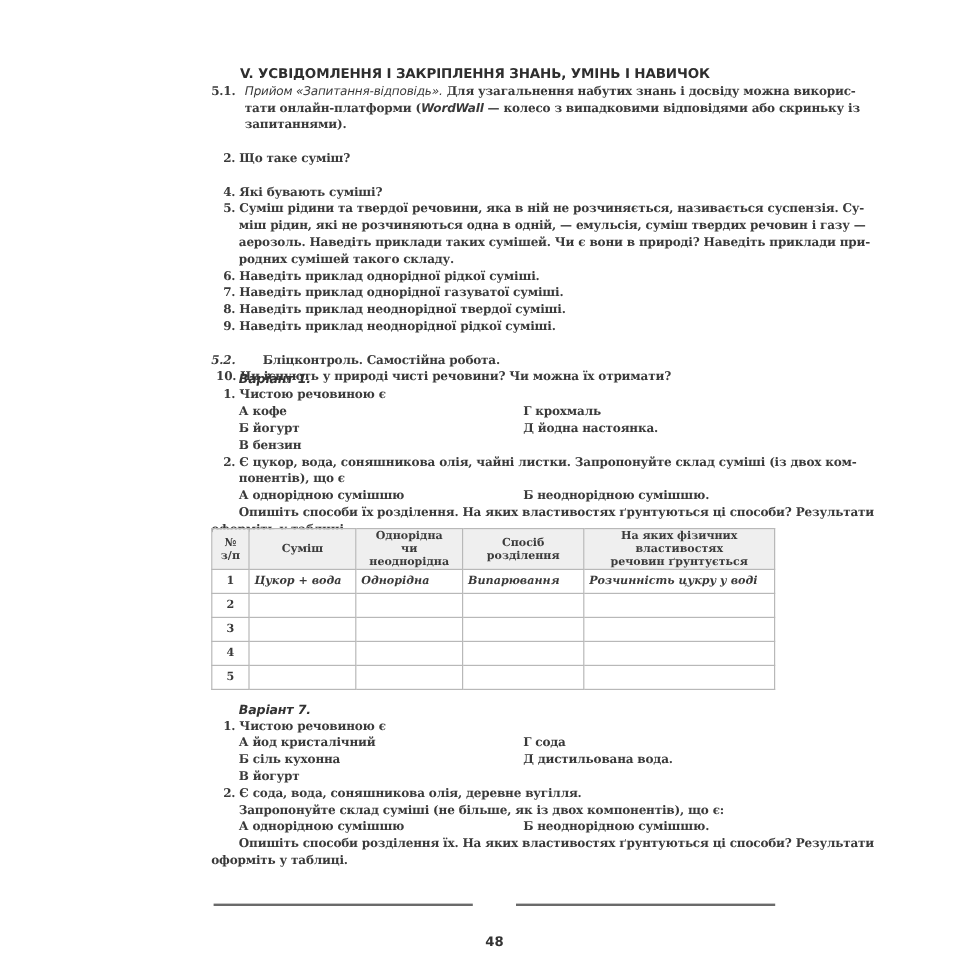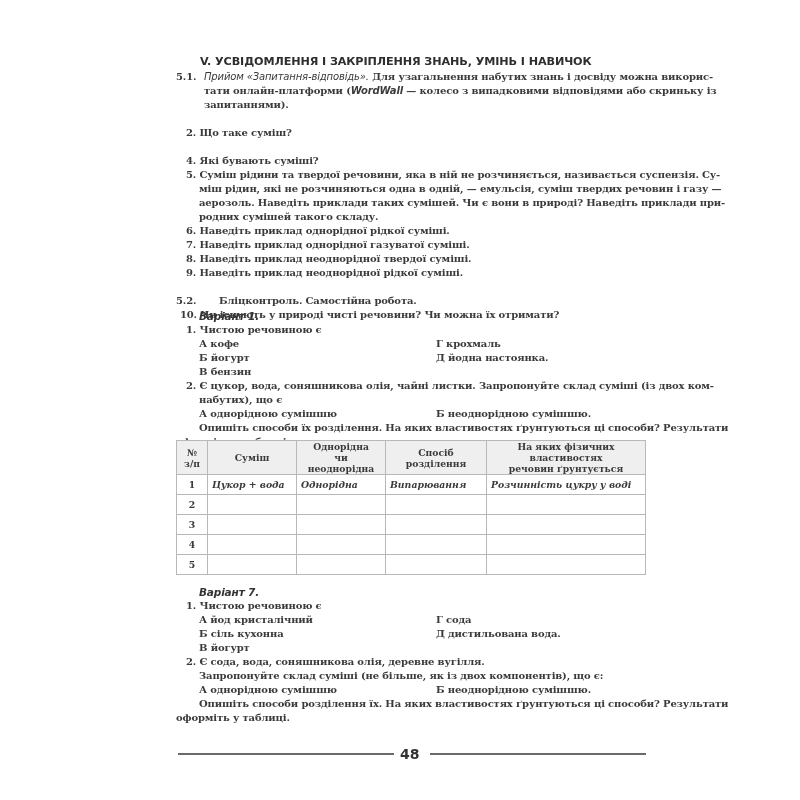--- a/index.html
+++ b/index.html
@@ -9,21 +9,21 @@
   .line { position: absolute; font-size: 10px; line-height: 14px; white-space: nowrap; font-weight: bold; color: #3a3a3a; letter-spacing: -0.15px; }
   .heading { font-family: "DejaVu Sans", "Liberation Sans", sans-serif; font-weight: bold; font-size: 11.2px; color: #2e2e2e; letter-spacing: -0.1px; }
   .it { font-style: italic; font-family: "DejaVu Sans", "Liberation Sans", sans-serif; font-weight: normal; }
   .variant { font-family: "DejaVu Sans", "Liberation Sans", sans-serif; font-style: italic; font-weight: bold; font-size: 10.5px; color: #333; }
   table.mix { position: absolute; left: 176px; top: 438px; width: 470px; border-collapse: collapse; font-size: 9.2px; color: #3a3a3a; }
   table.mix th, table.mix td { border: 1px solid #b8b8b8; padding: 0 4px; }
   table.mix th { background: #efefef; font-weight: bold; text-align: center; height: 32px; line-height: 11px; font-family: "DejaVu Serif", "Liberation Serif", serif; }
   table.mix td { height: 19px; font-style: italic; font-weight: bold; font-size: 9.3px; }
   table.mix td.num { text-align: center; font-style: normal; width: 18px; }
   .footer-rule { position: absolute; top: 753px; height: 2px; background: #6a6a6a; }
-  .page-num { position: absolute; top: 746px; left: 400px; width: 24px; font-family: "DejaVu Sans", "Liberation Sans", sans-serif; font-weight: bold; font-size: 14px; color: #333; }
+  .page-num { position: absolute; top: 778px; left: 400px; width: 24px; text-align: center; font-family: "DejaVu Sans", "Liberation Sans", sans-serif; font-weight: bold; font-size: 11px; color: #333; }
 </style>
 </head>
 <body>
 
 <div class="page">
 
   <div class="line heading" style="left:200px; top:55px;">V. УСВІДОМЛЕННЯ І ЗАКРІПЛЕННЯ ЗНАНЬ, УМІНЬ І НАВИЧОК</div>
 
   <div class="line" style="left:176px; top:70px;">5.1.</div>
   <div class="line" style="left:204px; top:70px;">
@@ -40,33 +40,33 @@
   <div class="line" style="left:199px; top:182px;">міш рідин, які не розчиняються одна в одній, — емульсія, суміш твердих речовин і газу —</div>
   <div class="line" style="left:199px; top:196px;">аерозоль. Наведіть приклади таких сумішей. Чи є вони в природі? Наведіть приклади при-</div>
   <div class="line" style="left:199px; top:210px;">родних сумішей такого складу.</div>
 
   <div class="line" style="left:186px; top:224px;">6. Наведіть приклад однорідної рідкої суміші.</div>
   <div class="line" style="left:186px; top:238px;">7. Наведіть приклад однорідної газуватої суміші.</div>
   <div class="line" style="left:186px; top:252px;">8. Наведіть приклад неоднорідної твердої суміші.</div>
   <div class="line" style="left:186px; top:266px;">9. Наведіть приклад неоднорідної рідкої суміші.</div>
   <div class="line" style="left:180px; top:264px;margin-top:44px;">10. Чи існують у природі чисті речовини? Чи можна їх отримати?</div>
 
-  <div class="line" style="left:176px; top:294px;">5.2.</div>
+  <div class="line" style="left:176px; top:294px;font-style:italic;">5.2.</div>
   <div class="line" style="left:208px; top:294px;margin-left:11px;">Бліцконтроль. Самостійна робота.</div>
 
   <div class="line variant" style="left:199px; top:309px;">Варіант 1.</div>
   <div class="line" style="left:186px; top:323px;">1. Чистою речовиною є</div>
   <div class="line" style="left:199px; top:337px;">А кофе</div>
   <div class="line" style="left:199px; top:351px;">Б йогурт</div>
   <div class="line" style="left:199px; top:365px;">В бензин</div>
   <div class="line" style="left:436px; top:337px;">Г крохмаль</div>
   <div class="line" style="left:436px; top:351px;">Д йодна настоянка.</div>
 
   <div class="line" style="left:186px; top:379px;">2. Є цукор, вода, соняшникова олія, чайні листки. Запропонуйте склад суміші (із двох ком-</div>
-  <div class="line" style="left:199px; top:393px;">набутих), що є</div>
+  <div class="line" style="left:199px; top:393px;">понентів), що є</div>
   <div class="line" style="left:199px; top:407px;">А однорідною сумішшю</div>
   <div class="line" style="left:436px; top:407px;">Б неоднорідною сумішшю.</div>
   <div class="line" style="left:199px; top:421px;">Опишіть способи їх розділення. На яких властивостях ґрунтуються ці способи? Результати</div>
   <div class="line" style="left:176px; top:435px;">оформіть у таблиці.</div>
 
   <table class="mix" style="top:440px;">
     <thead>
       <tr>
         <th style="width:22px;"><span id="h0">№<br>з/п</span></th>
         <th style="width:80px;"><span id="h1">Суміш</span></th>

